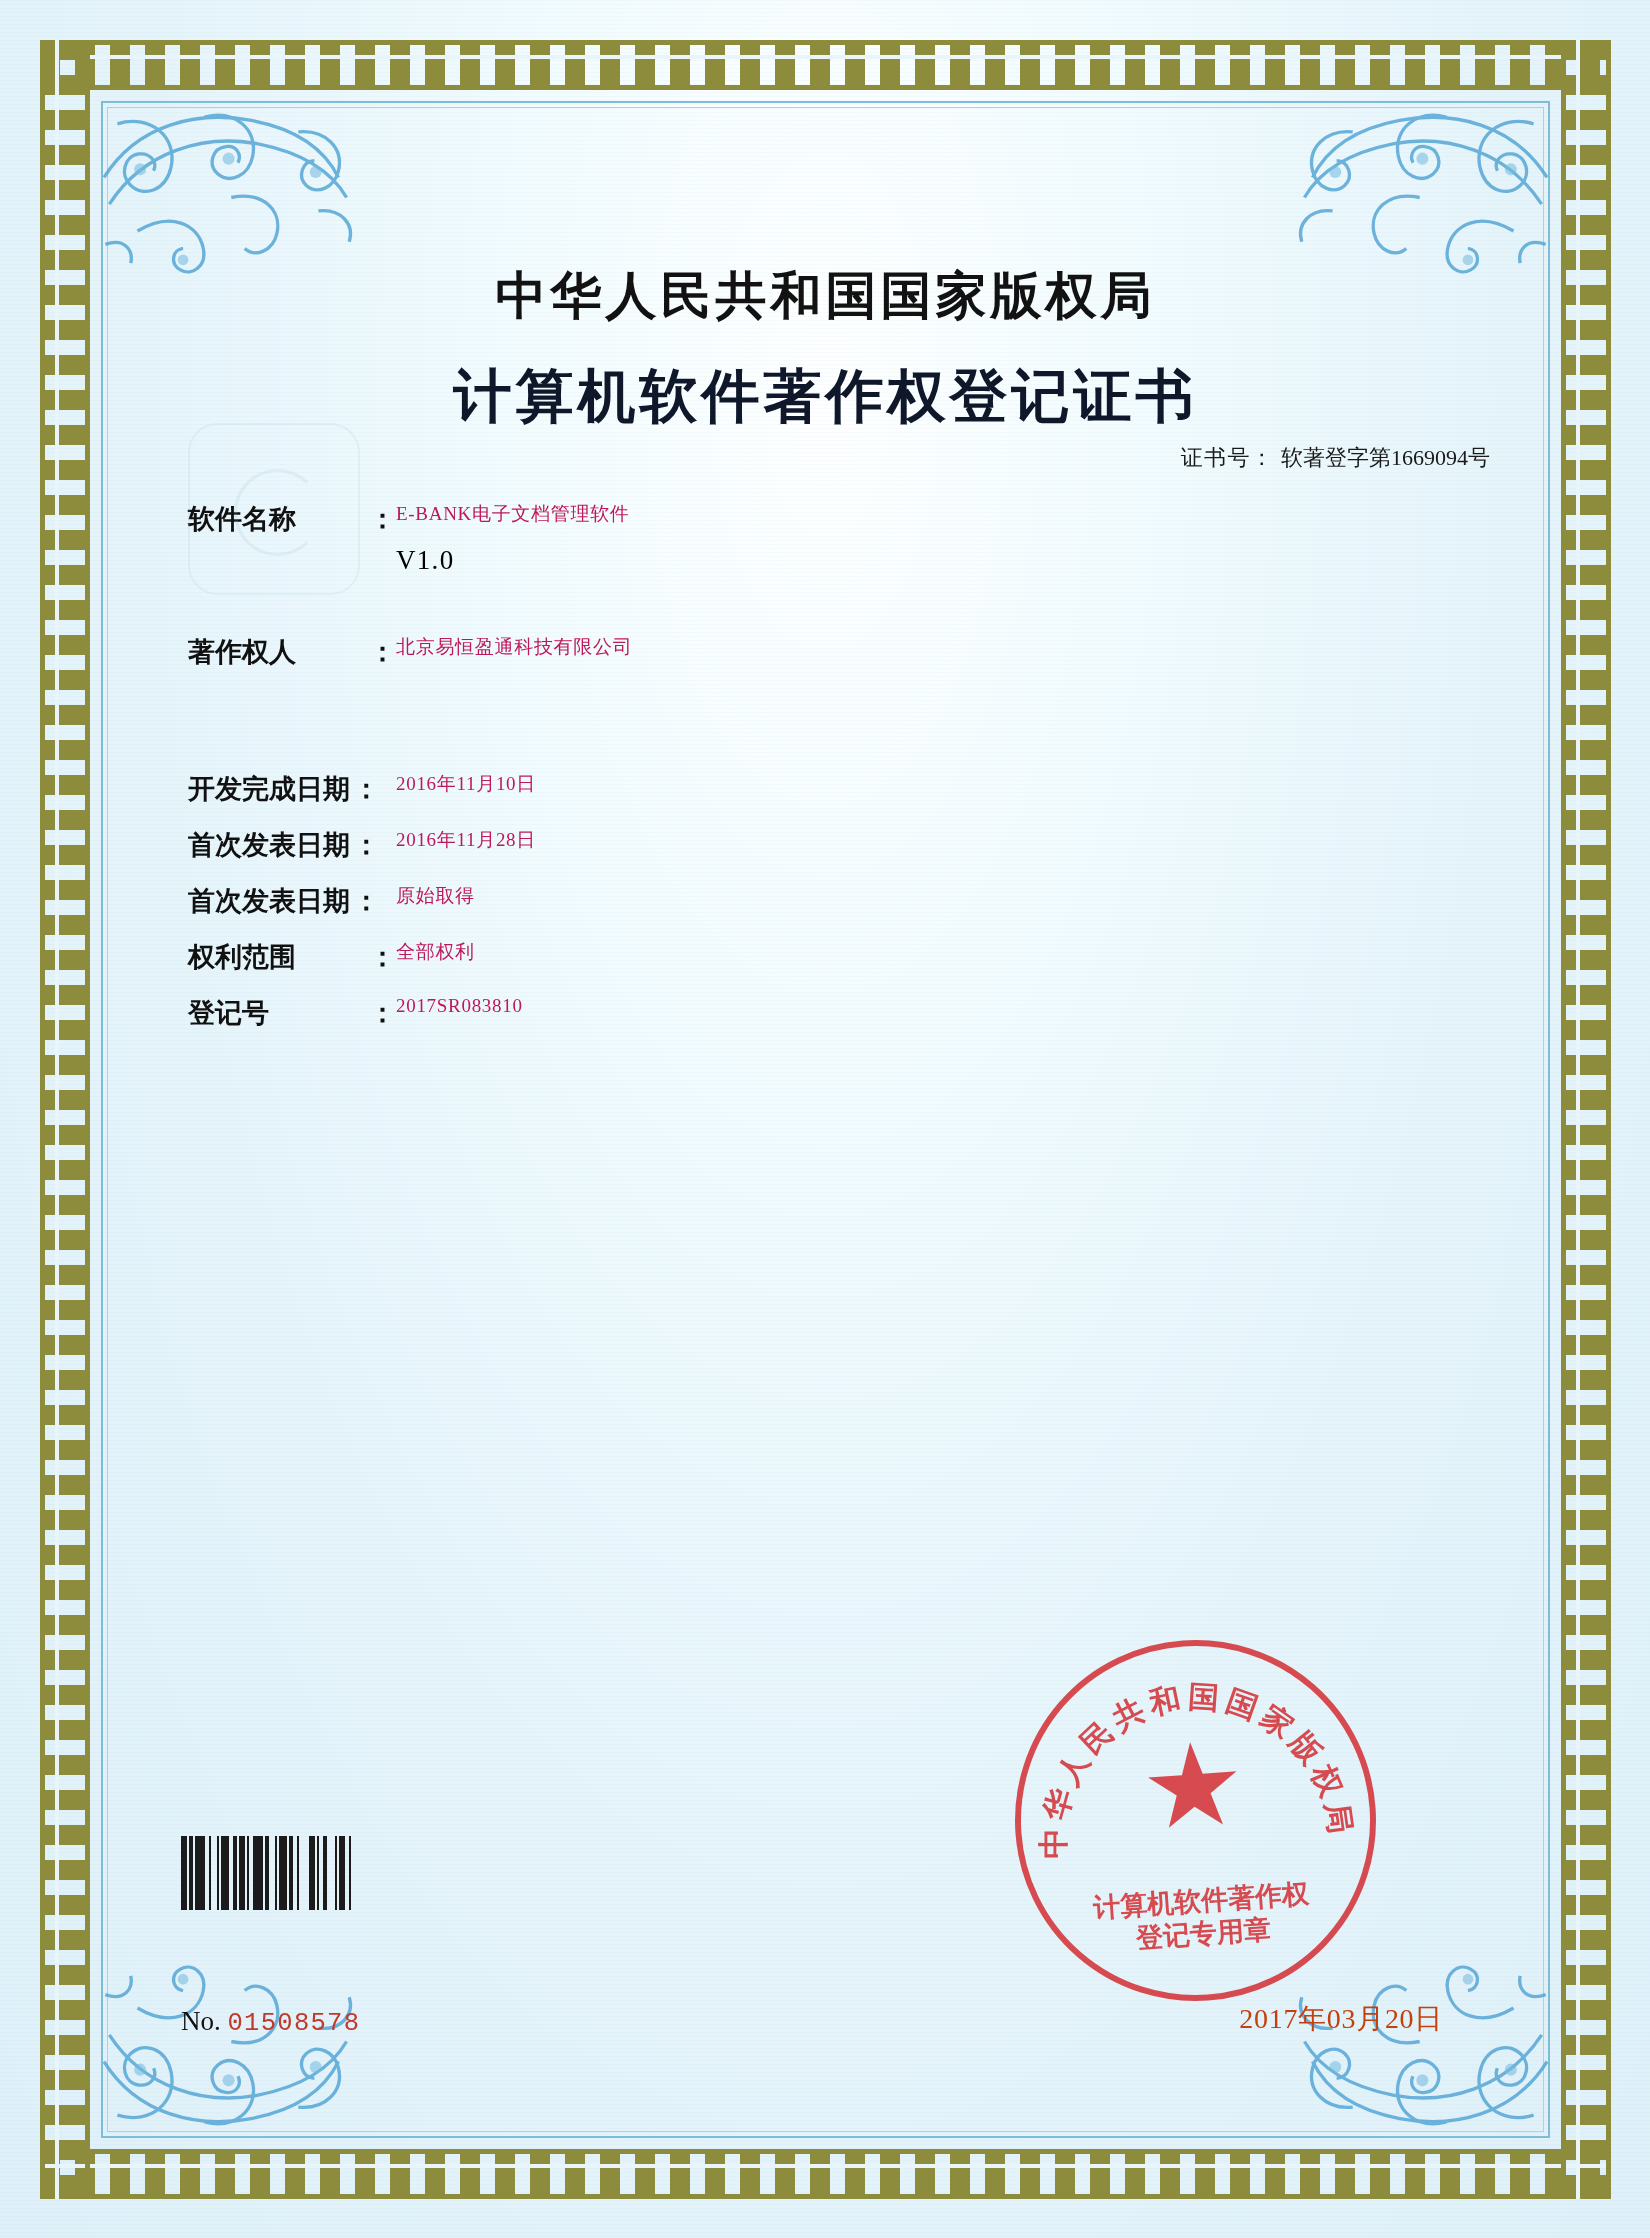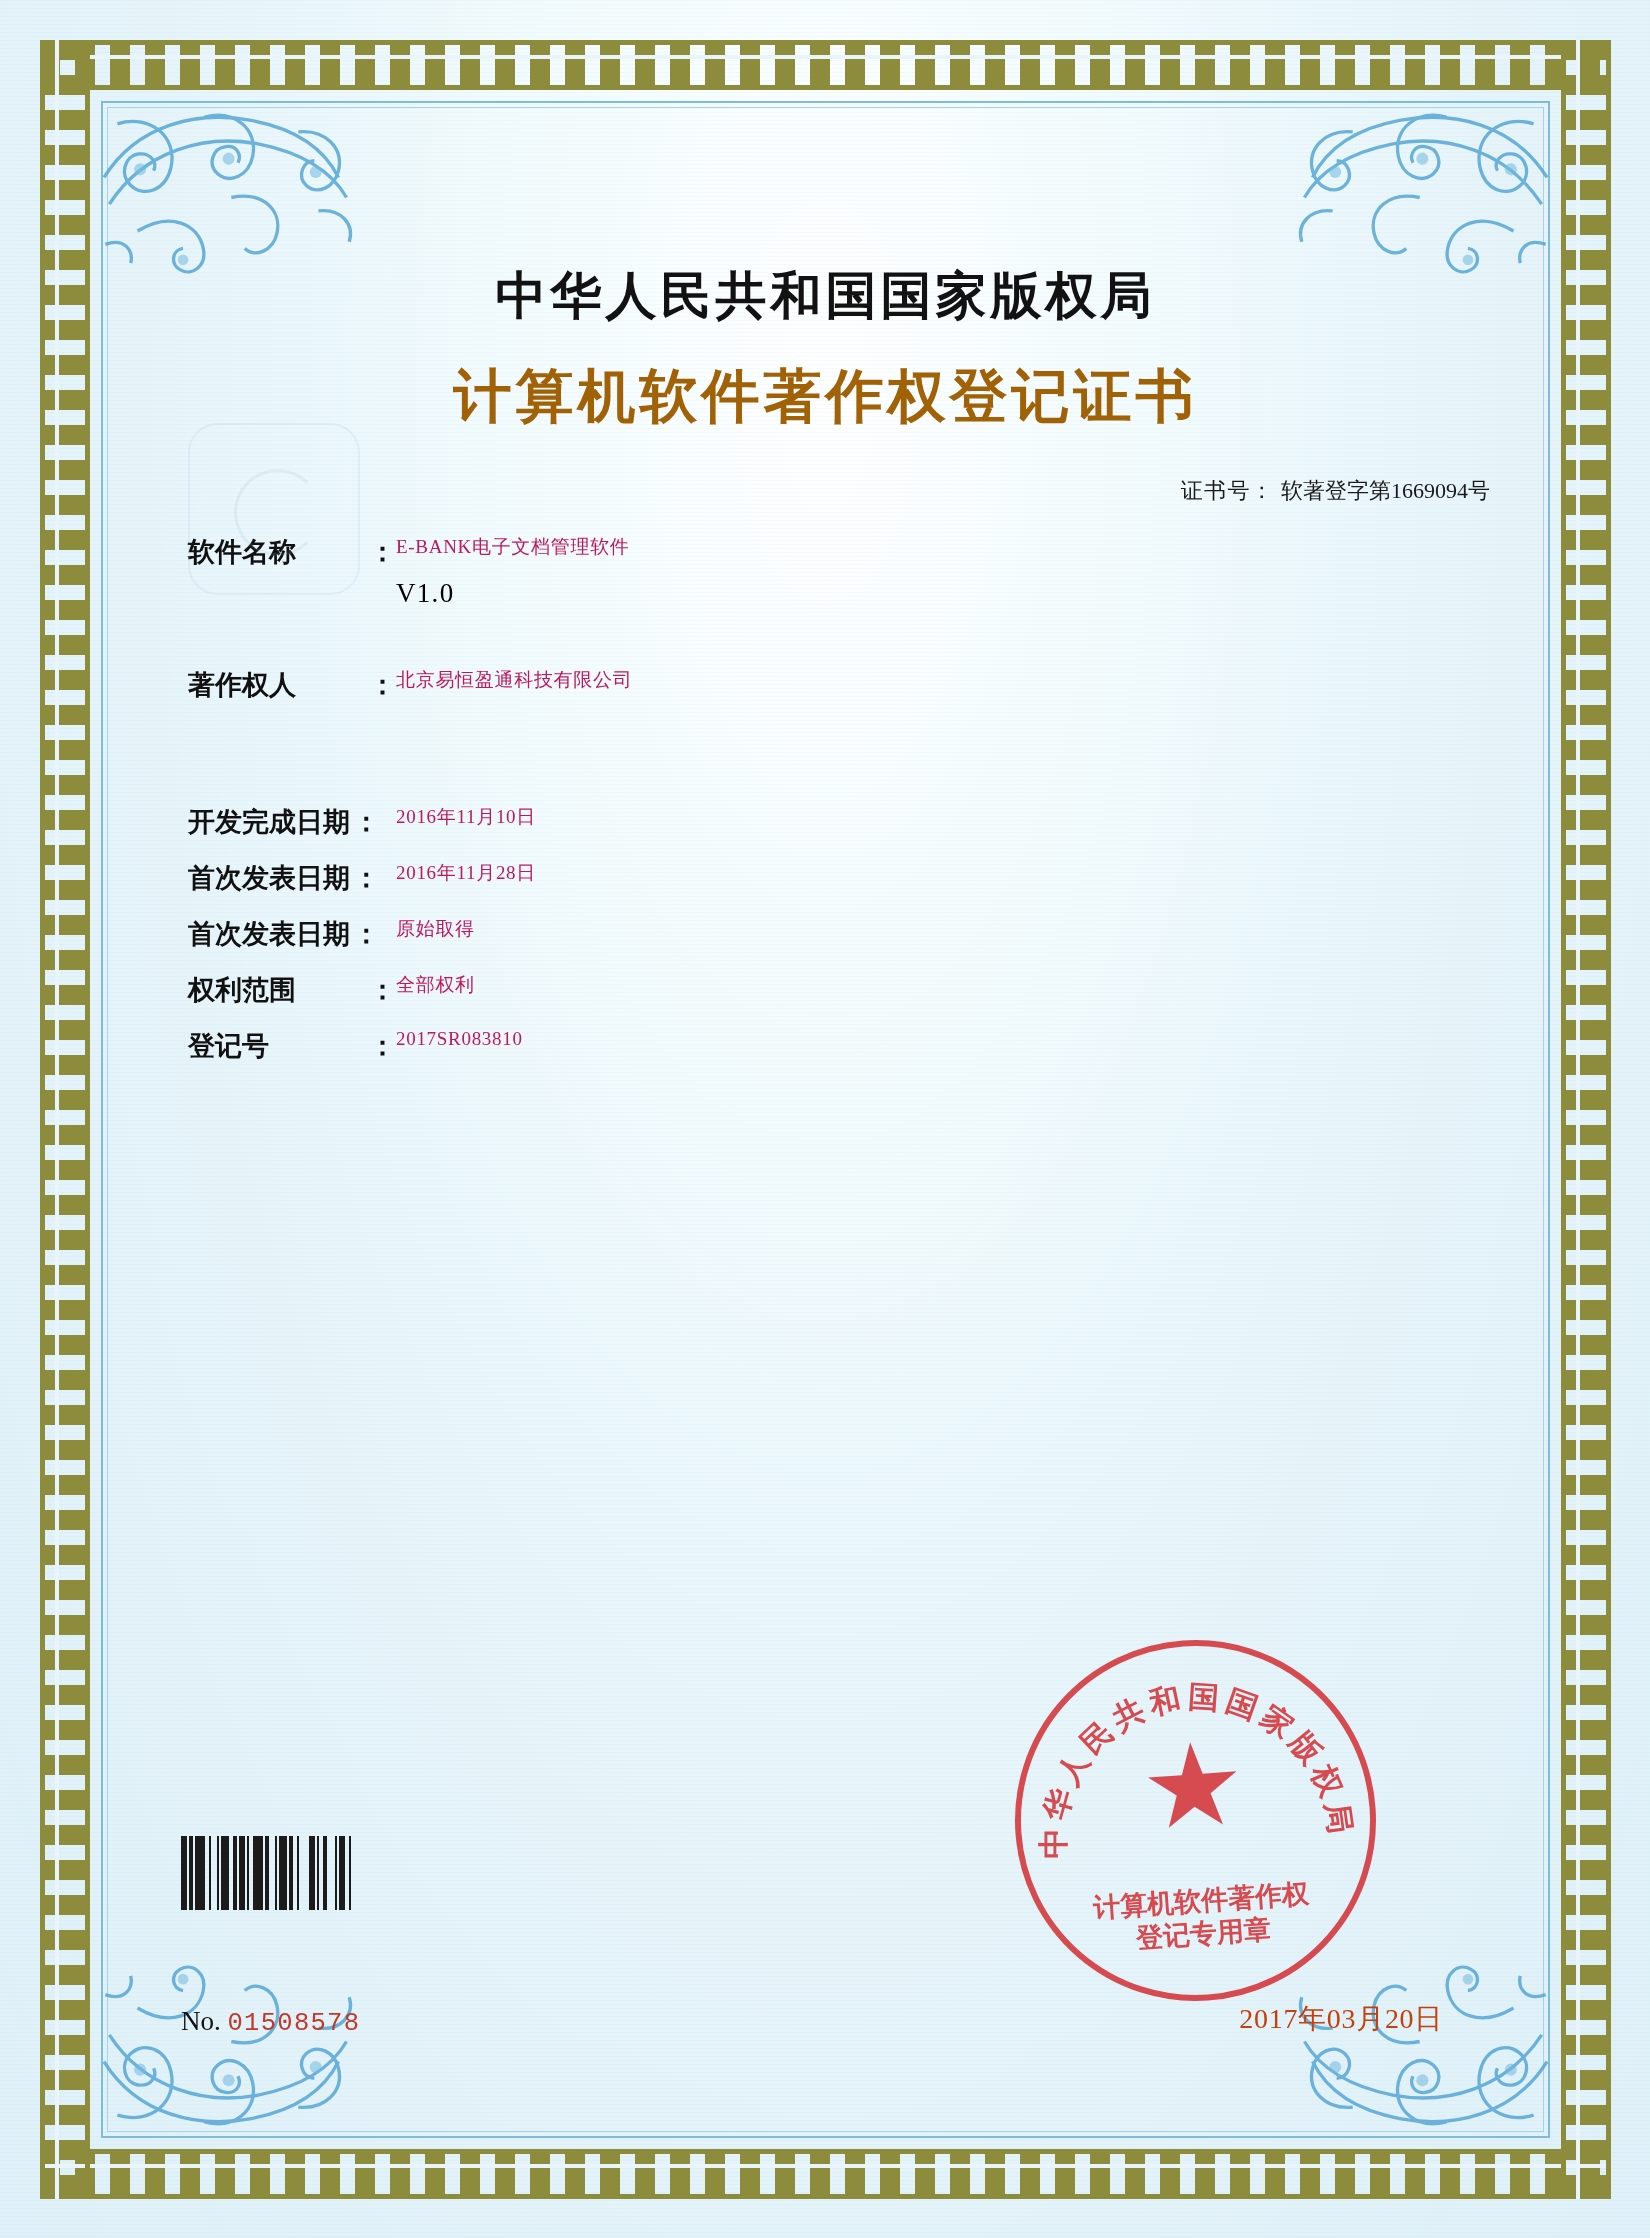--- a/index.html
+++ b/index.html
@@ -169,25 +169,25 @@
     font-size: 51px;
     font-weight: 700;
     letter-spacing: 4px;
     color: #121212;
   }
   .title-2 {
     font-family: "DejaVu Serif", serif;
     font-size: 58px;
     font-weight: 700;
     letter-spacing: 4px;
-    color: #a16207;
+    color: #0f172a;
     margin-top: 27px;
   }
   .cert-no-line {
-    margin-top: 40px;
+    margin-top: 7px;
     text-align: right;
     padding-right: 27px;
     font-size: 22px;
     color: #1a1a1a;
     font-family: "DejaVu Sans", sans-serif;
   }
   .cert-no-label { letter-spacing: 1.3px; }
   .cert-no-value { font-family: "Liberation Serif", serif; }
 
   .fields {

